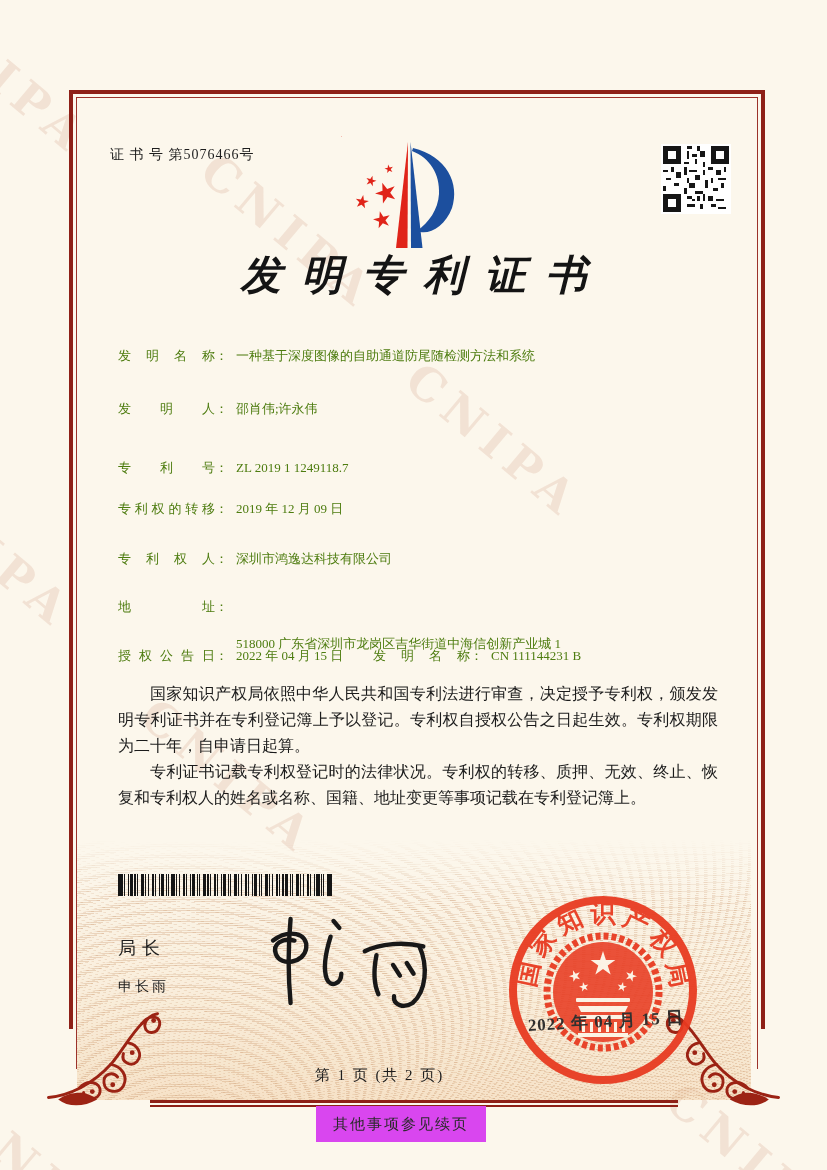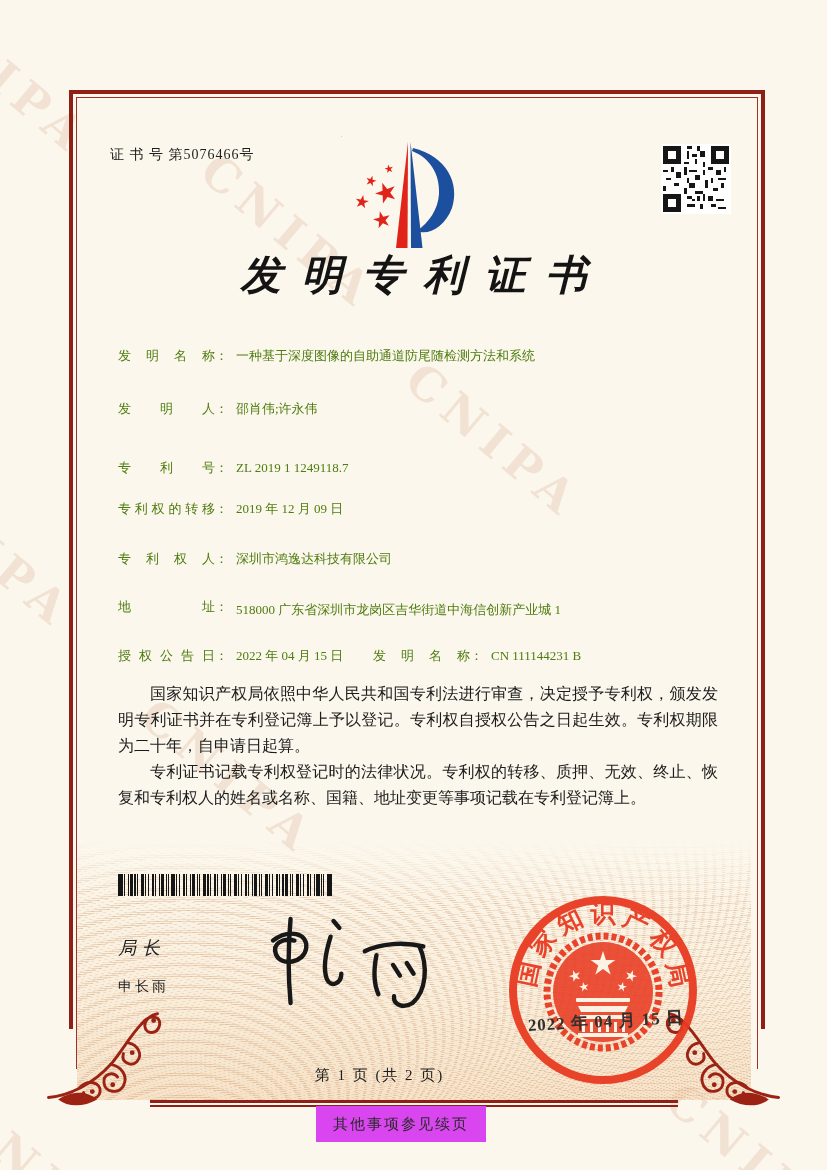--- a/index.html
+++ b/index.html
@@ -50,38 +50,38 @@
   .logo{position:absolute;z-index:2;left:341px;top:136px;}
   .title{
     position:absolute;z-index:2;left:0;top:248px;width:827px;
     text-align:center;font-size:41px;font-weight:bold;color:#141414;
     letter-spacing:20px;text-indent:20px;font-style:italic;
   }
   
   .row{position:absolute;z-index:2;left:118px;font-size:13px;color:#4d7c0f;white-space:nowrap;}
   .lbl{display:inline-block;width:97px;text-align:justify;text-align-last:justify;vertical-align:top;}
   .val{margin-left:8px;}
-  .val-block{display:inline-block;margin-left:8px;vertical-align:top;white-space:normal;width:505px;line-height:23px;}
+  .val-block{display:inline-block;margin-left:8px;vertical-align:top;white-space:normal;width:505px;line-height:23px;margin-top:34px;}
   .pair2{position:absolute;left:255px;top:0;white-space:nowrap;}
   
   .paras{
     position:absolute;z-index:2;left:118px;top:681px;width:600px;
     font-size:16px;line-height:26px;text-align:justify;color:#1b1b1b;
   }
   .paras p{margin:0;text-indent:2em;}
   
   .barcode{
     position:absolute;z-index:2;left:118px;top:874px;width:214px;height:22px;
     border-left:3px solid #151515;border-right:2px solid #151515;box-sizing:border-box;
     background-image:
       repeating-linear-gradient(90deg,#151515 0 2px,transparent 2px 3px,#151515 3px 4px,transparent 4px 7px,#151515 7px 8px,transparent 8px 9px,#151515 9px 12px,transparent 12px 14px,#151515 14px 15px,transparent 15px 16px,#151515 16px 17px,transparent 17px 20px,#151515 20px 23px,transparent 23px 24px,#151515 24px 25px,transparent 25px 27px,#151515 27px 28px,transparent 28px 31px),
       repeating-linear-gradient(90deg,transparent 0 13px,#151515 13px 14px,transparent 14px 37px);
   }
   
-  .signer-title{position:absolute;z-index:2;left:118px;top:936px;font-size:18px;letter-spacing:6px;font-style:italic;}
+  .signer-title{position:absolute;z-index:2;left:118px;top:936px;font-size:18px;letter-spacing:6px;}
   .signer-name{position:absolute;z-index:2;left:118px;top:978px;font-size:14px;letter-spacing:3px;}
   .signature{position:absolute;z-index:3;left:232px;top:910px;}
   
   .seal{position:absolute;z-index:4;left:498px;top:886px;opacity:0.94;}
   .seal text{font-family:"Liberation Serif","DejaVu Serif",serif;}
   
   .page-info{position:absolute;z-index:2;left:0;top:1066px;width:759px;text-align:center;font-size:15px;letter-spacing:2px;}
   .note-box{
     position:absolute;z-index:2;left:316px;top:1106px;width:158px;height:36px;
     background:#d946ef;display:flex;align-items:center;justify-content:center;

